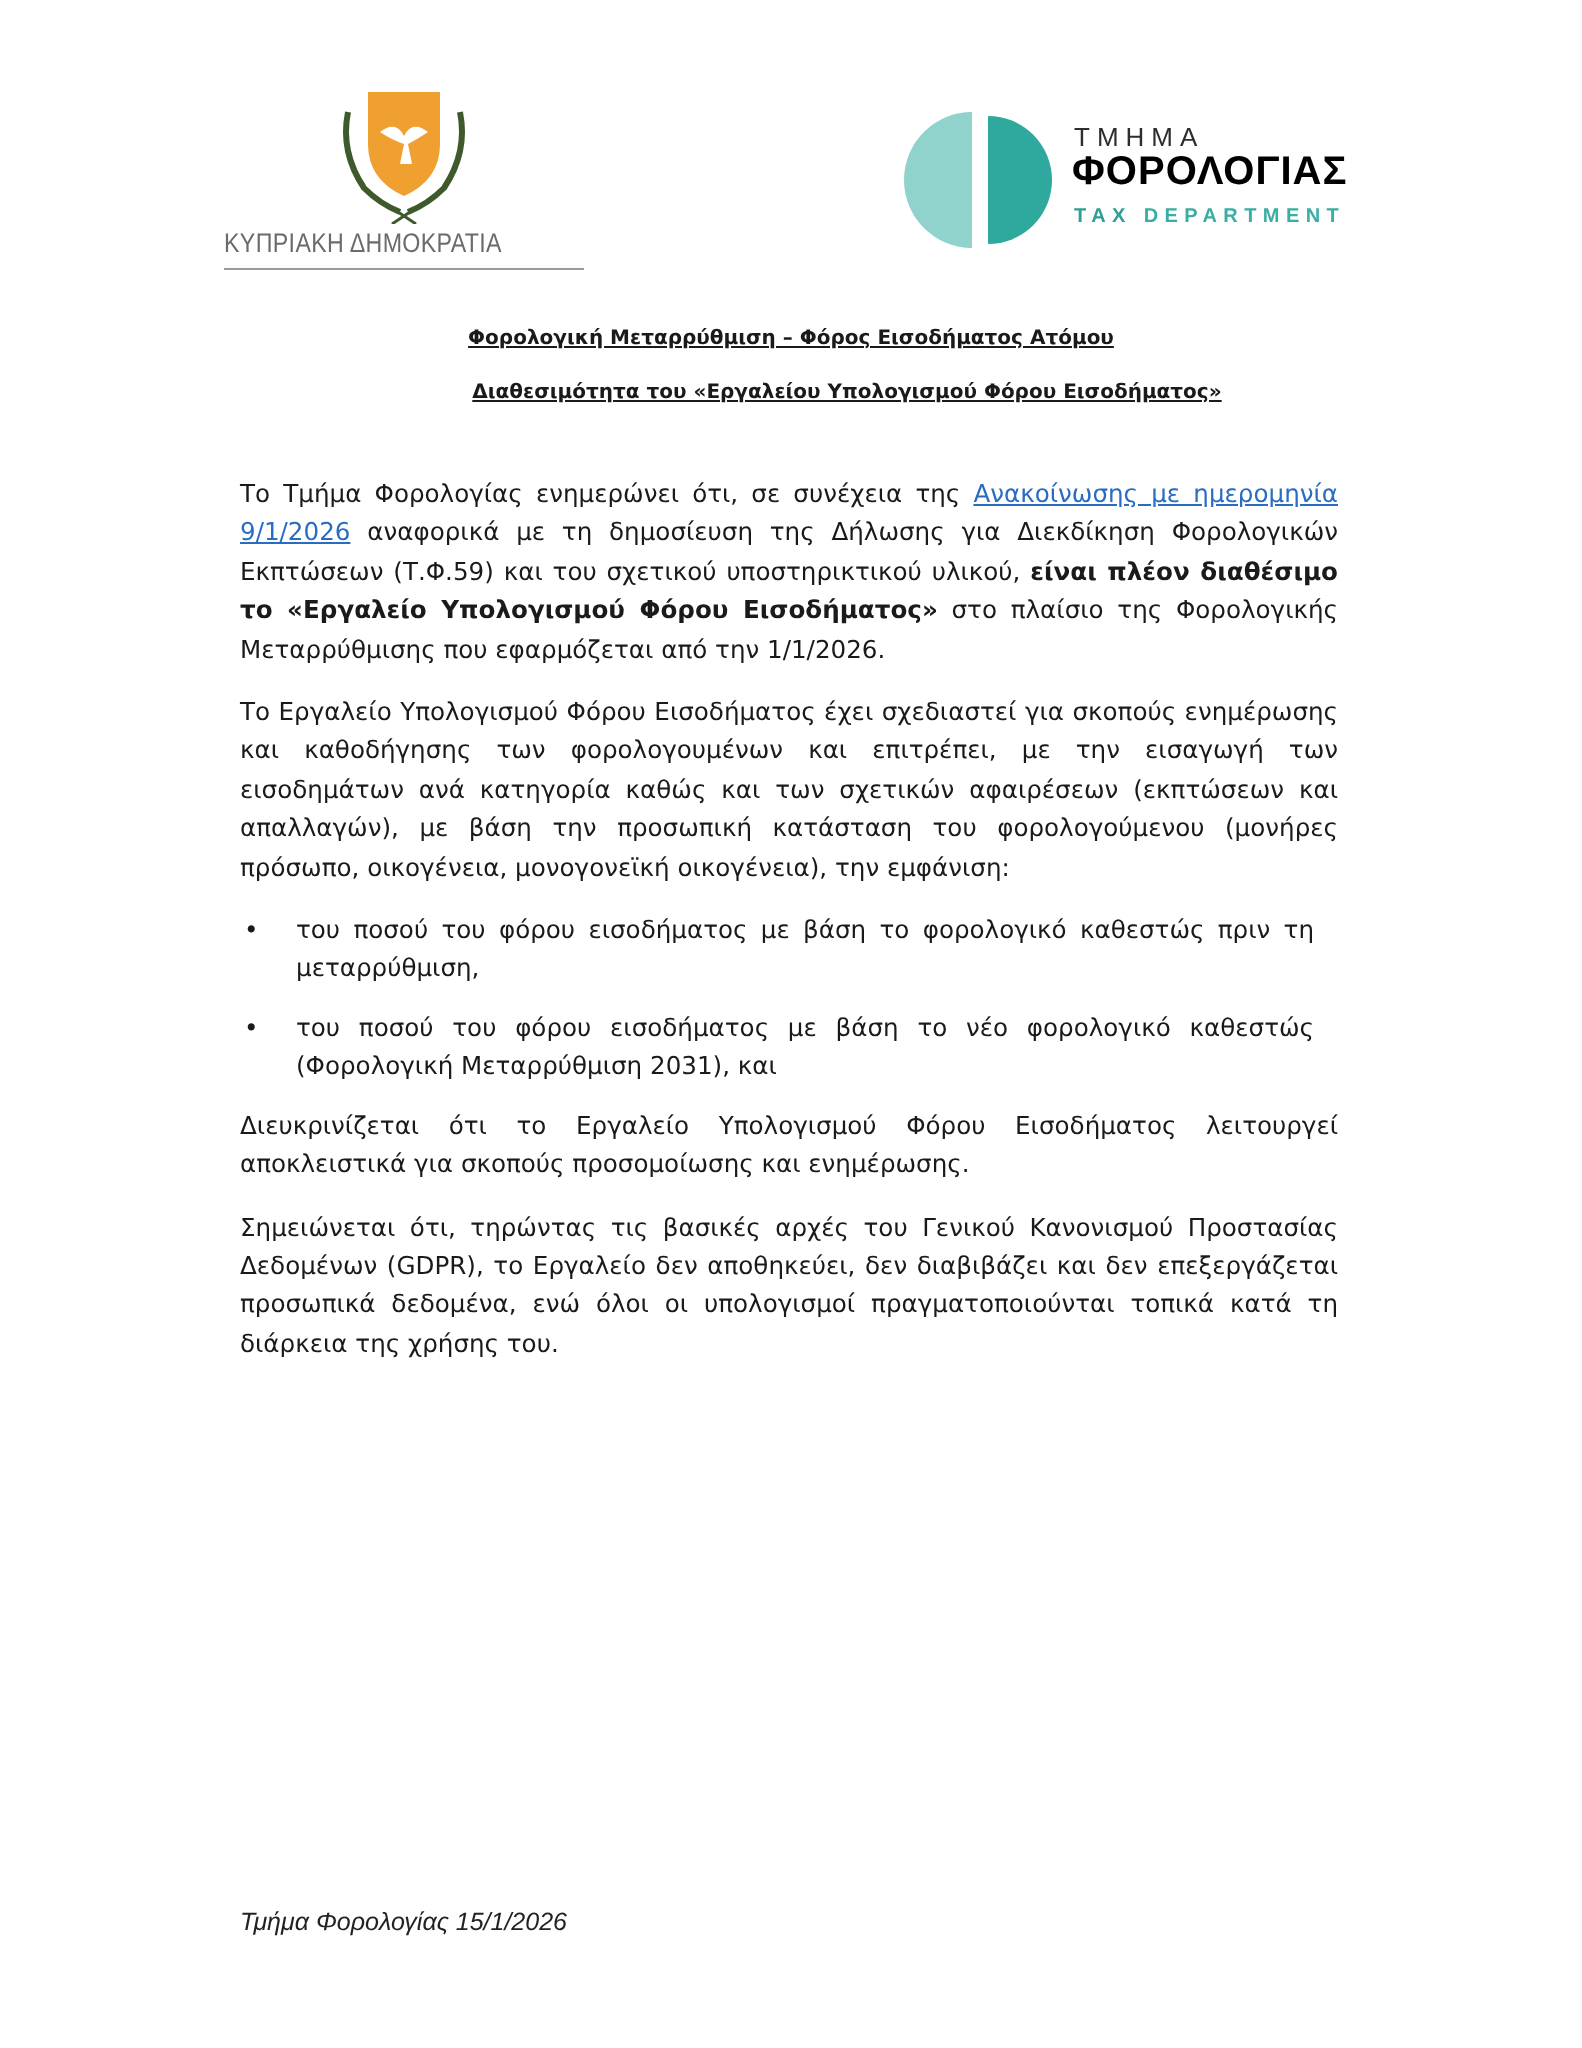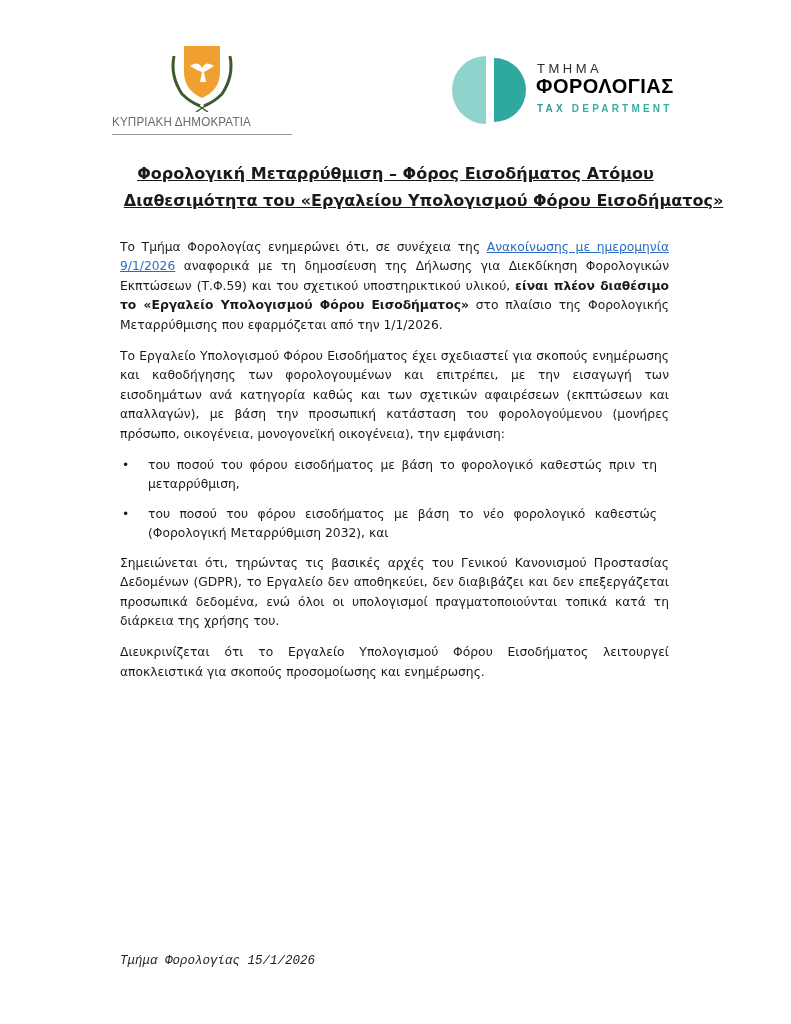--- a/index.html
+++ b/index.html
@@ -8,29 +8,29 @@
   .logo-cy { position:absolute; left:112px; top:42px; width:180px; height:96px; }
   .logo-cy svg { position:absolute; left:44px; top:0; }
   .cy-text { position:absolute; left:0; top:72px; font-family:"Liberation Sans", sans-serif;
              font-size:13.5px; letter-spacing:0.2px; color:#6b6b6b; transform:scaleX(0.86); transform-origin:left; white-space:nowrap; }
   .cy-line { position:absolute; left:0; top:92px; width:180px; height:1px; background:#9a9a9a; }
   .logo-tax { position:absolute; left:452px; top:52px; width:220px; height:80px; }
   .tax-l1 { position:absolute; left:85px; top:9px; font-family:"Liberation Sans", sans-serif; font-size:13px; letter-spacing:3.5px; color:#2d2d2d; }
   .tax-l2 { position:absolute; left:84px; top:23px; font-family:"Liberation Sans", sans-serif; font-weight:bold; font-size:20px; letter-spacing:0.5px; color:#000000; }
   .tax-l3 { position:absolute; left:85px; top:51px; font-family:"Liberation Sans", sans-serif; font-size:10px; letter-spacing:3.2px; color:#3aaea3; white-space:nowrap;font-weight:bold; }
   .tax-l3 b { color:#2f9e94; }
-  .title { position:absolute; left:0; width:791px; text-align:center; font-weight:bold; font-size:16px; text-decoration:underline; color:#1a1a1a; }
+  .title { position:absolute; left:0; width:791px; text-align:center; font-weight:bold; font-size:10px; text-decoration:underline; color:#1a1a1a; }
   .t1 { top:164px; } .t2 { top:191px;padding-left:28px; }
   .content { position:absolute; left:120px; top:238px; width:549px; font-size:12.3px; line-height:19.4px; text-align:justify; }
   .content p { margin:0 0 12px 0; }
   a { color:#2a6cc1; text-decoration:underline; }
   ul { margin:0 12px 10px 0; padding-left:28px; list-style:none; }
   ul li { position:relative; padding-left:0; margin-bottom:10px; }
   ul li::before { content:"•"; position:absolute; left:-26px; top:0; }
-  .footer { position:absolute; left:120px; top:954px; font-family:Liberation Mono, monospace; font-style:italic; font-size:12.5px; color:#222; }
+  .footer { position:absolute; left:120px; top:954px; font-family:Liberation Sans, sans-serif; font-style:italic; font-size:12.5px; color:#222; }
 </style>
 </head>
 <body>
 
 <div class="logo-cy">
   <svg width="92" height="70" viewBox="0 0 92 70">
     <path d="M28 4 L64 4 L64 30 Q64 48 46 56 Q28 48 28 30 Z" fill="#f0a030"></path>
     <path d="M34 24 Q42 18 46 26 Q50 18 58 24 Q52 28 48 30 L50 40 L44 40 L46 30 Q40 28 34 24 Z" fill="#ffffff"></path>
     <path d="M18 14 Q14 34 26 52 Q34 60 44 64" stroke="#3e5a2c" stroke-width="3" fill="none"></path>
     <path d="M74 14 Q78 34 66 52 Q58 60 48 64" stroke="#3e5a2c" stroke-width="3" fill="none"></path>
@@ -52,19 +52,19 @@
 </div>
 
 <div class="title t1">Φορολογική Μεταρρύθμιση – Φόρος Εισοδήματος Ατόμου</div>
 <div class="title t2">Διαθεσιμότητα του «Εργαλείου Υπολογισμού Φόρου Εισοδήματος»</div>
 
 <div class="content">
   <p><span>Το Τμήμα Φορολογίας ενημερώνει ότι, σε συνέχεια της </span><a href="#">Ανακοίνωσης με ημερομηνία 9/1/2026</a><span> αναφορικά με τη δημοσίευση της Δήλωσης για Διεκδίκηση Φορολογικών Εκπτώσεων (Τ.Φ.59) και του σχετικού υποστηρικτικού υλικού, </span><b>είναι πλέον διαθέσιμο το «Εργαλείο Υπολογισμού Φόρου Εισοδήματος»</b><span> στο πλαίσιο της Φορολογικής Μεταρρύθμισης που εφαρμόζεται από την 1/1/2026.</span></p>
   <p>Το Εργαλείο Υπολογισμού Φόρου Εισοδήματος έχει σχεδιαστεί για σκοπούς ενημέρωσης και καθοδήγησης των φορολογουμένων και επιτρέπει, με την εισαγωγή των εισοδημάτων ανά κατηγορία καθώς και των σχετικών αφαιρέσεων (εκπτώσεων και απαλλαγών), με βάση την προσωπική κατάσταση του φορολογούμενου (μονήρες πρόσωπο, οικογένεια, μονογονεϊκή οικογένεια), την εμφάνιση:</p>
   <ul>
     <li>του ποσού του φόρου εισοδήματος με βάση το φορολογικό καθεστώς πριν τη μεταρρύθμιση,</li>
-    <li>του ποσού του φόρου εισοδήματος με βάση το νέο φορολογικό καθεστώς (Φορολογική Μεταρρύθμιση 2032), και</li>
+    <li>του ποσού του φόρου εισοδήματος με βάση το νέο φορολογικό καθεστώς (Φορολογική Μεταρρύθμιση 2031), και</li>
   </ul>
+  <p>Διευκρινίζεται ότι το Εργαλείο Υπολογισμού Φόρου Εισοδήματος λειτουργεί αποκλειστικά για σκοπούς προσομοίωσης και ενημέρωσης.</p>
   <p>Σημειώνεται ότι, τηρώντας τις βασικές αρχές του Γενικού Κανονισμού Προστασίας Δεδομένων (GDPR), το Εργαλείο δεν αποθηκεύει, δεν διαβιβάζει και δεν επεξεργάζεται προσωπικά δεδομένα, ενώ όλοι οι υπολογισμοί πραγματοποιούνται τοπικά κατά τη διάρκεια της χρήσης του.</p>
-  <p>Διευκρινίζεται ότι το Εργαλείο Υπολογισμού Φόρου Εισοδήματος λειτουργεί αποκλειστικά για σκοπούς προσομοίωσης και ενημέρωσης.</p>
 </div>
 
 <div class="footer">Τμήμα Φορολογίας 15/1/2026</div>
 
 </body></html>

